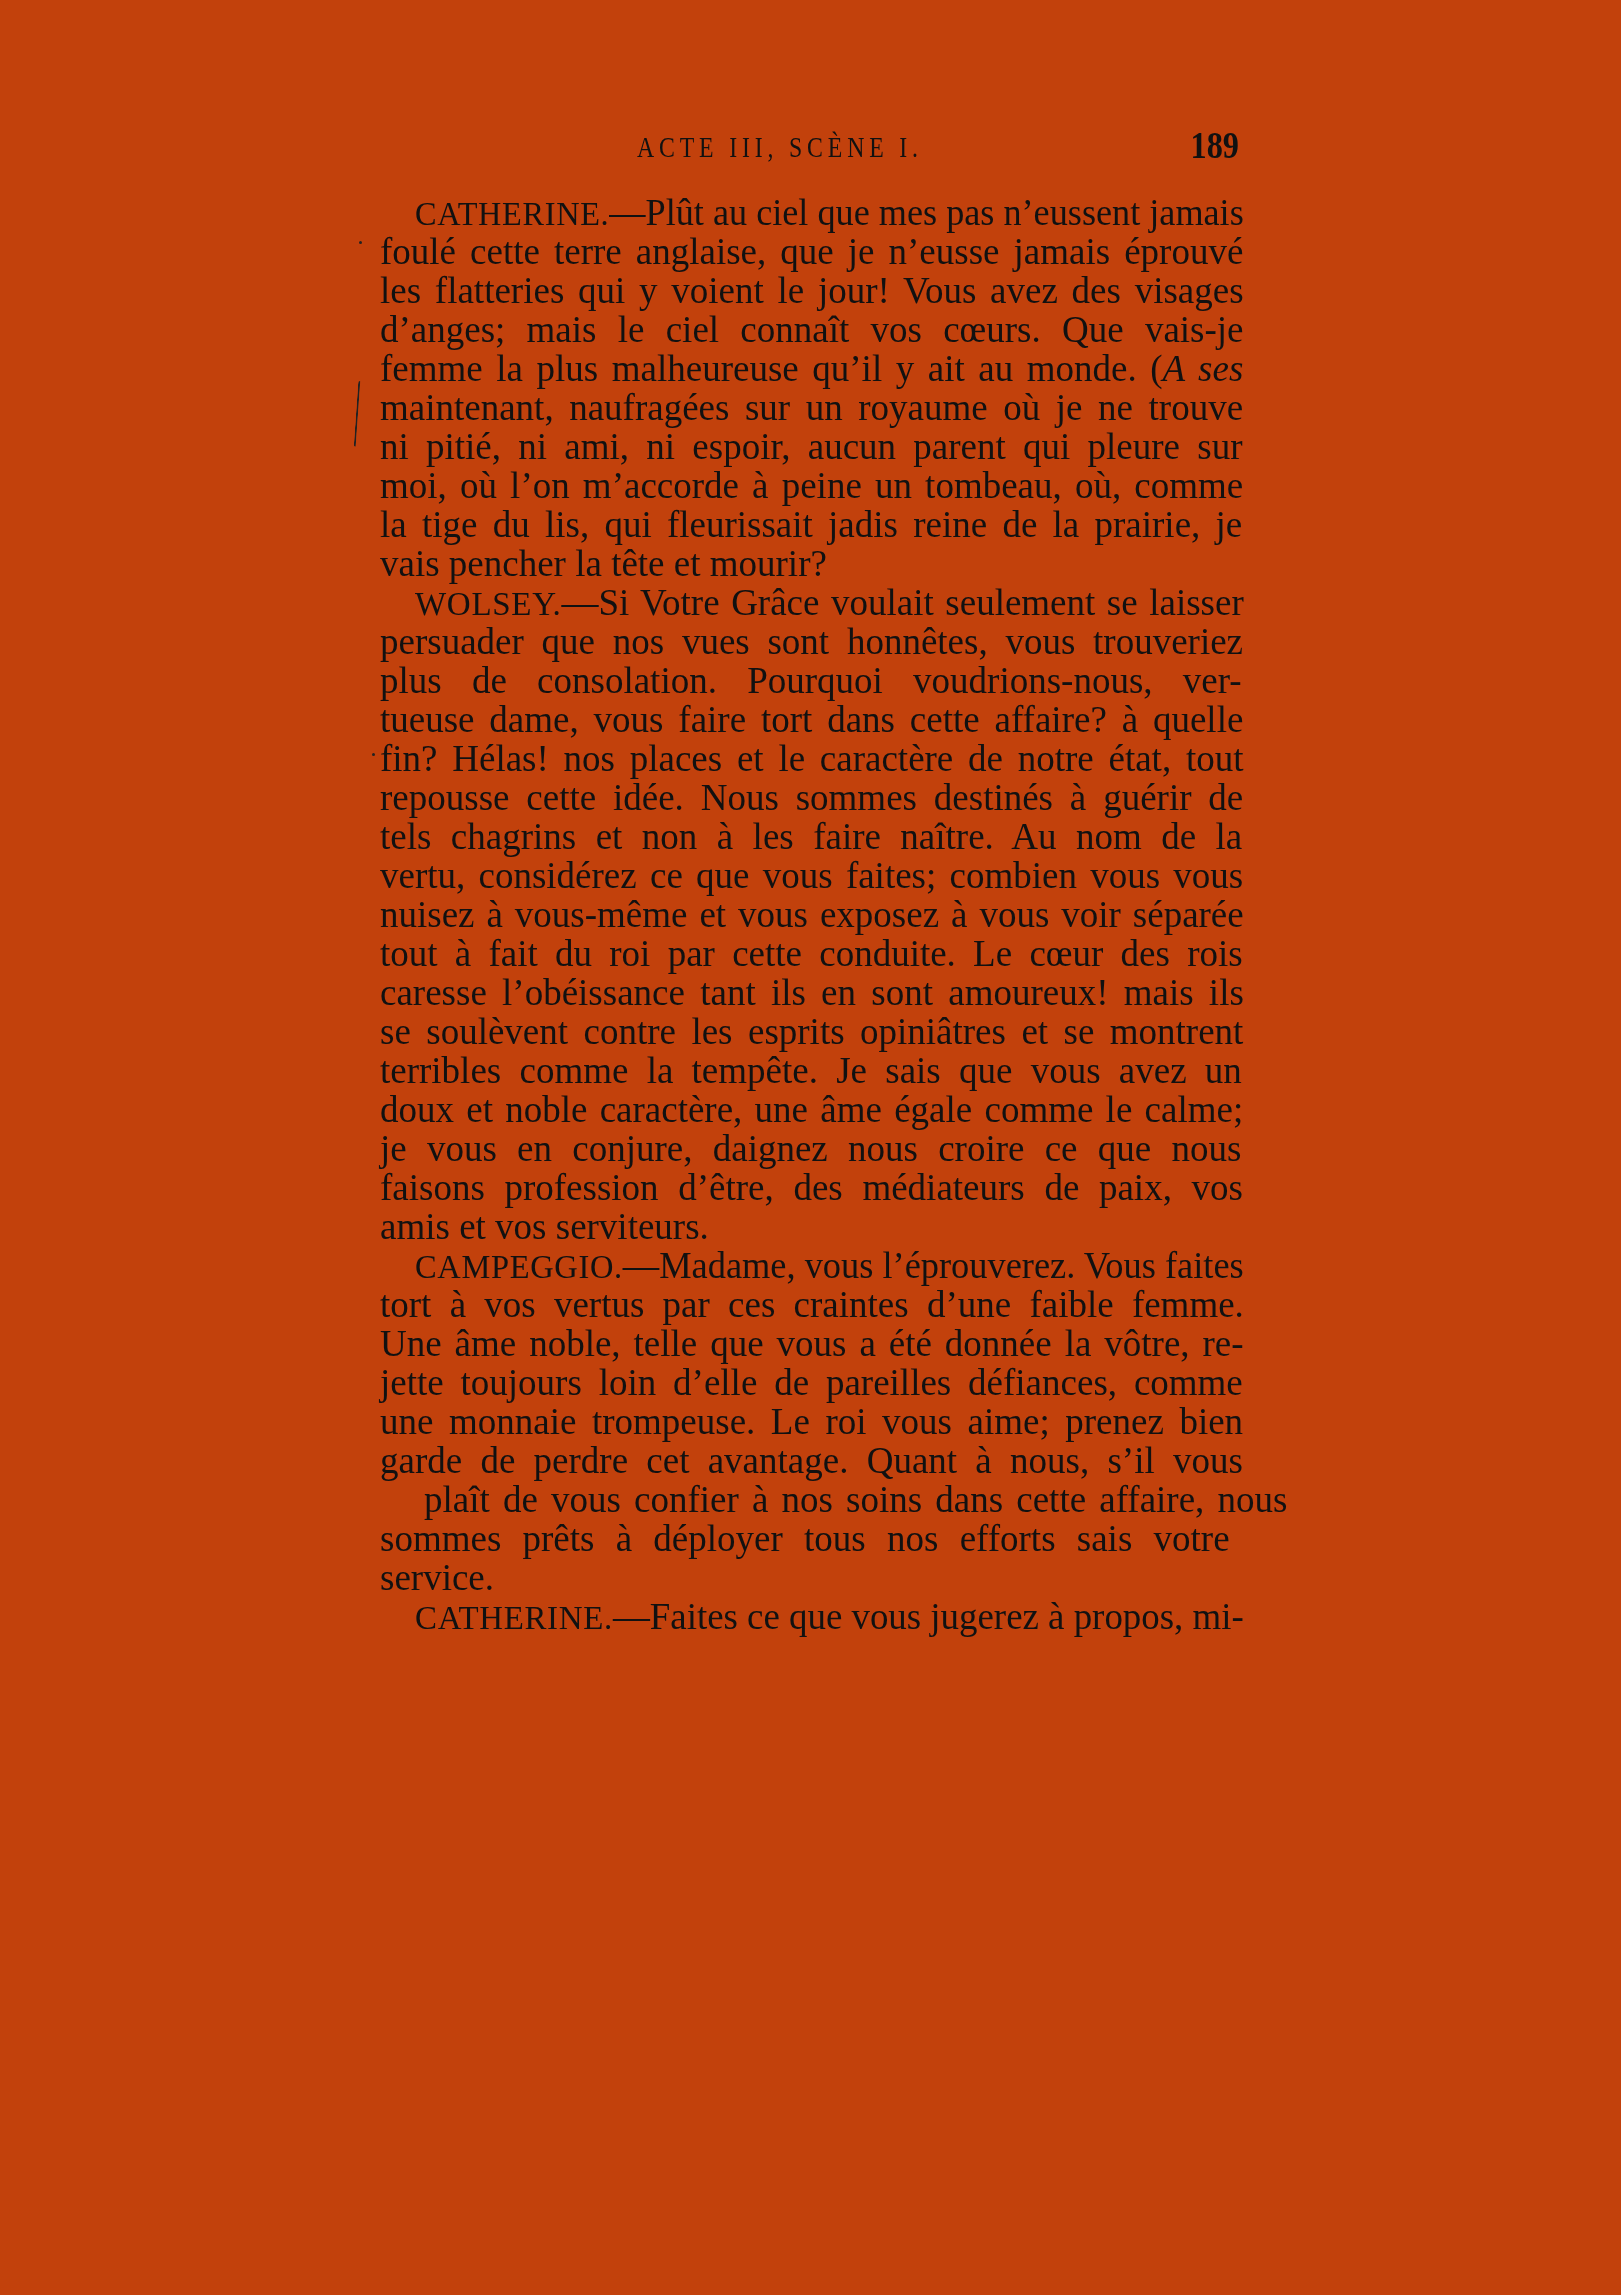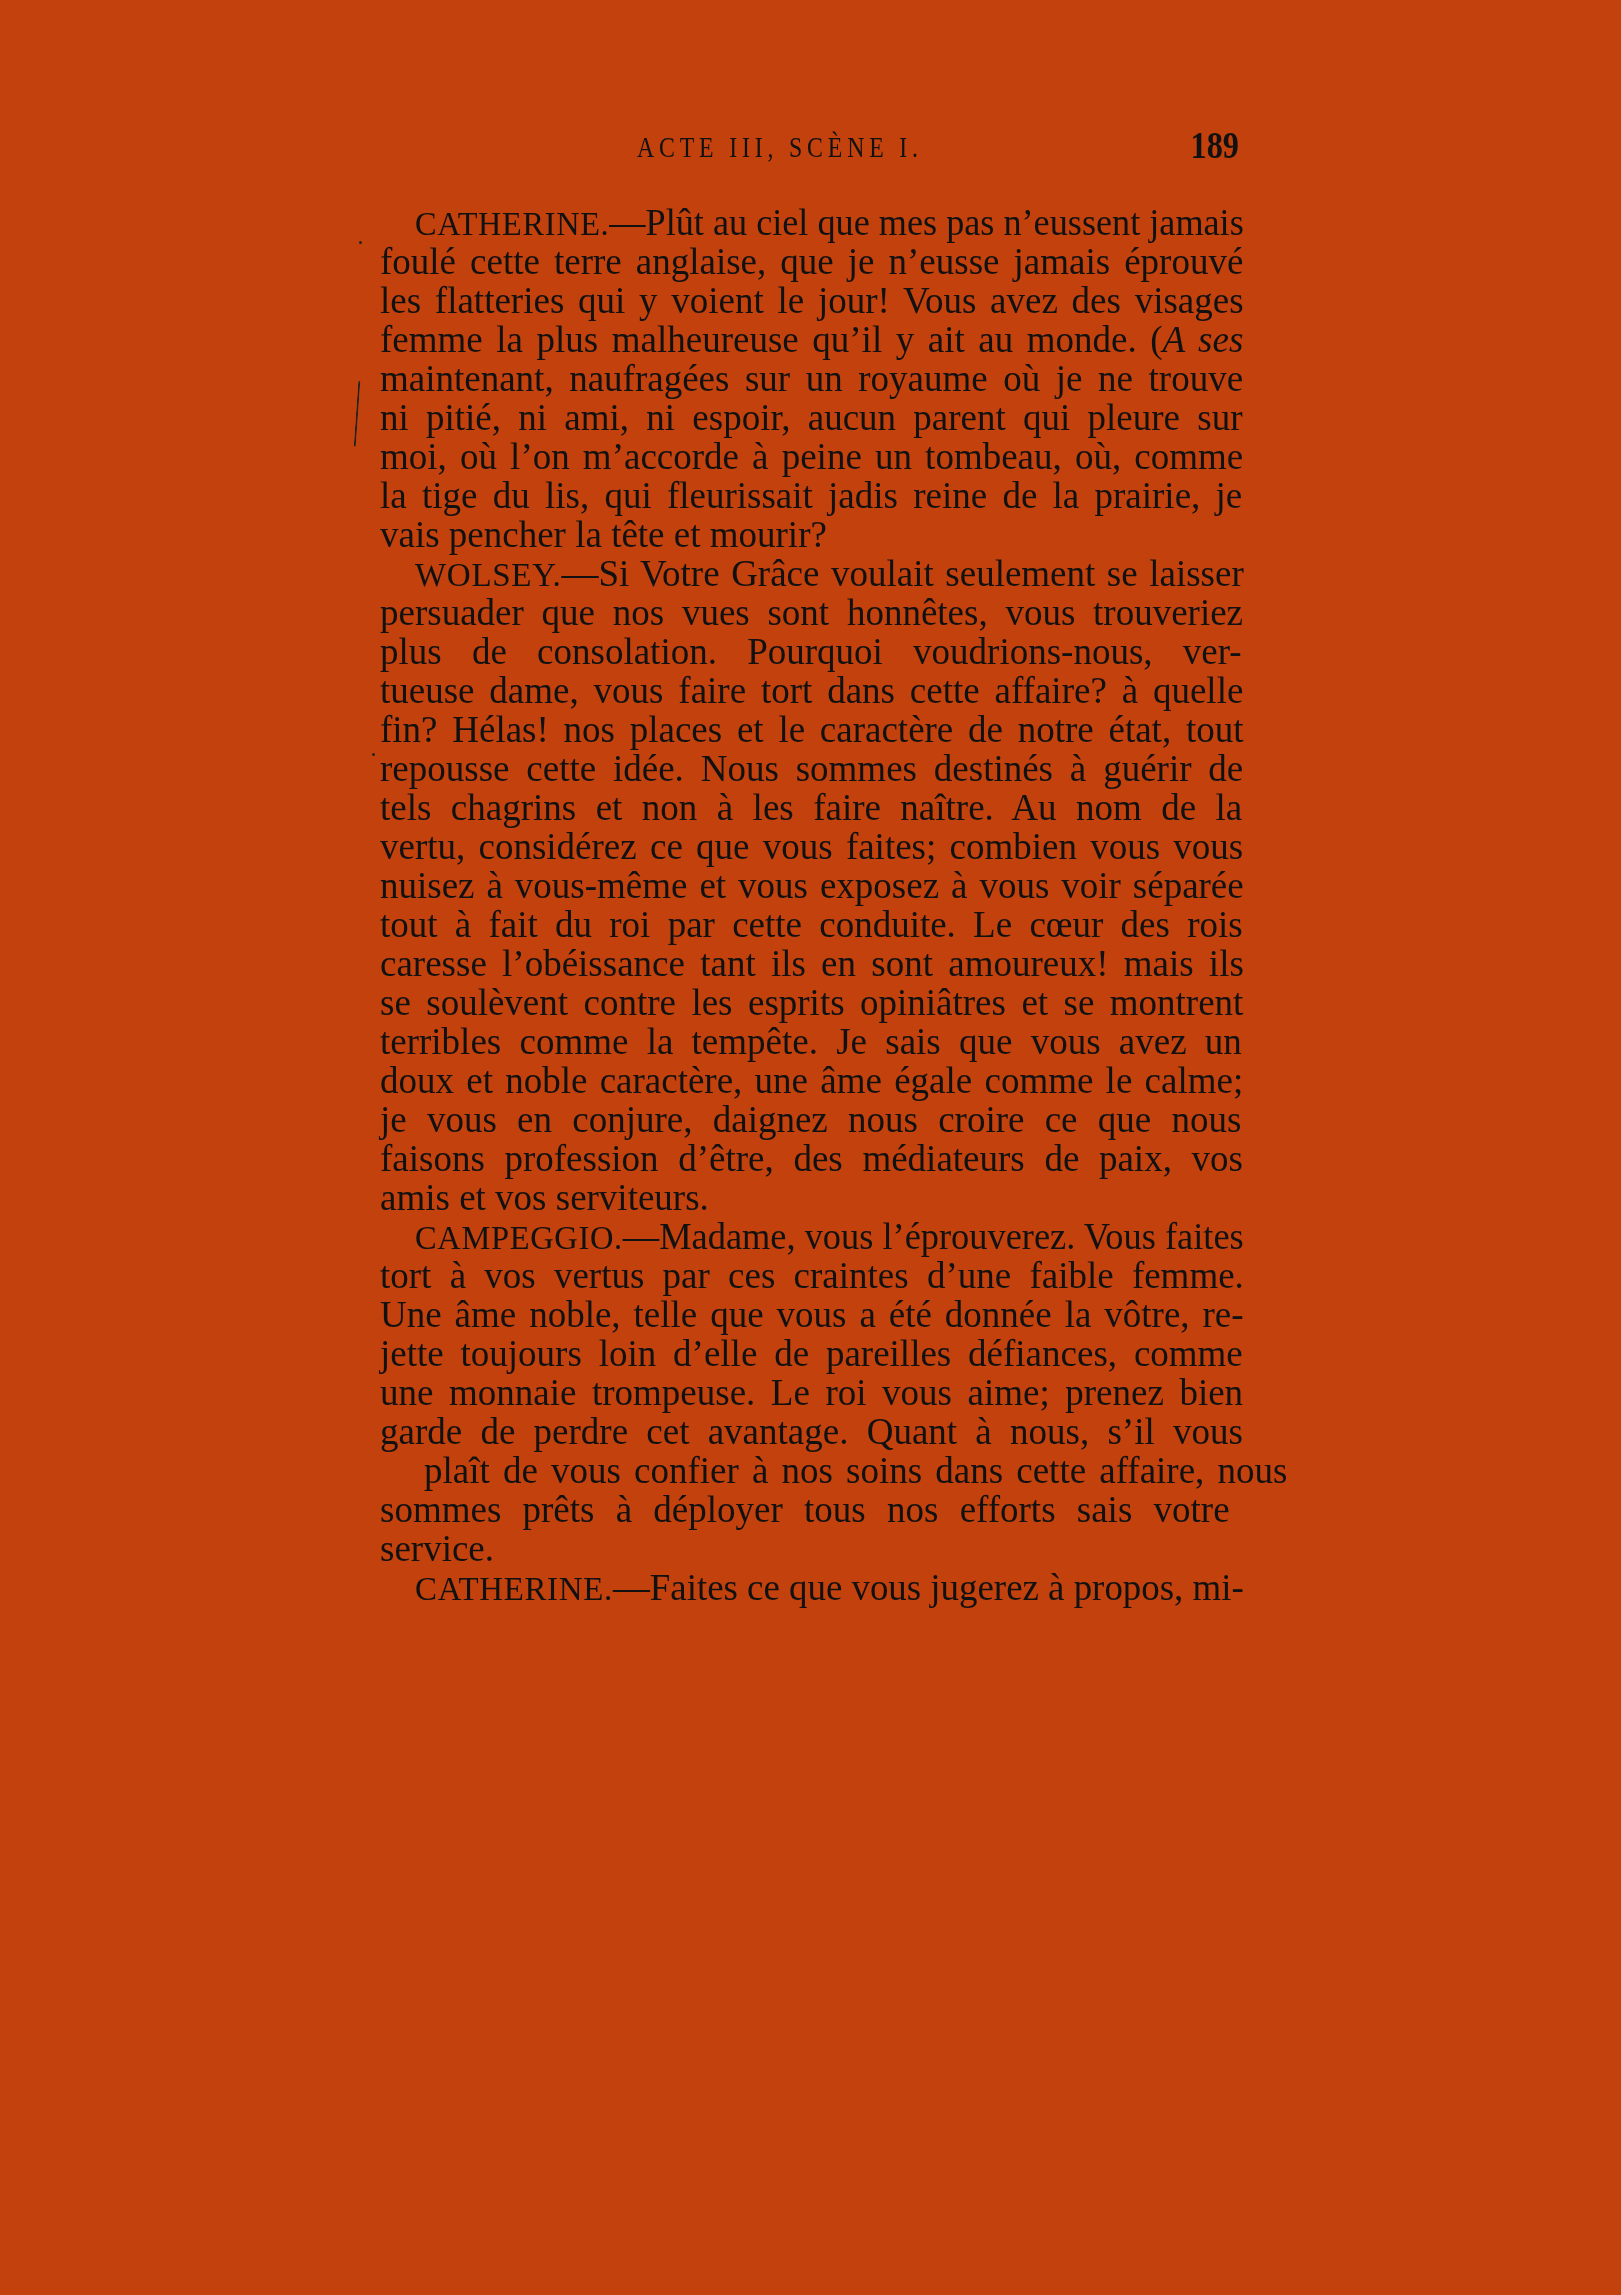--- a/index.html
+++ b/index.html
@@ -5,21 +5,21 @@
   html, body { margin: 0; padding: 0; background: #ffffff; }
   body { width: 1621px; height: 2295px; position: relative; overflow: hidden;
          font-family: "Liberation Serif", "DejaVu Serif", serif; color: #111111; }
   .page { position: absolute; left: 0; top: 0; width: 1621px; height: 2295px; background: #c2410c; }
   .running-head { position: absolute; left: 637px; top: 131px; width: 308px; height: 33px;
                   font-size: 29px; letter-spacing: 5.9px; line-height: 33px; white-space: nowrap;
                   transform: scaleX(0.82); transform-origin: left center; }
   .page-number { position: absolute; left: 1173px; top: 128px; width: 66px; height: 35px;
                  font-size: 38px; font-weight: bold; line-height: 35px; text-align: right;
                  transform: scaleX(0.85); transform-origin: right center; }
-  .text-block { position: absolute; left: 380px; top: 203px; width: 856px; }
+  .text-block { position: absolute; left: 380px; top: 193px; width: 856px; }
   .line { display: block; height: 39px; line-height: 39px; font-size: 37px;
           white-space: nowrap; overflow: visible; text-align: justify; text-align-last: justify; }
   .line.last { text-align: left; text-align-last: left; }
   .line.indent { padding-left: 35px; }
   .speaker { font-variant: small-caps; font-size: 33px; letter-spacing: 0.7px; }
   .stage { font-style: italic; }
   .margin-mark { position: absolute; left: 356px; top: 381px; width: 3.9px; height: 66px;
                  border-left: 2px solid #222; border-radius: 2px; transform: rotate(4deg); }
   .stray { position: absolute; width: 3.3px; height: 3.3px; background: #222; border-radius: 50%; }
 </style>
@@ -34,20 +34,21 @@
   <span class="margin-mark"></span>
   <span class="stray" style="left:359px;top:241px;"></span>
   <span class="stray" style="left:372px;top:753px;"></span>
 
   <div class="text-block">
 
     <div>
       <span class="line indent"><span style="white-space: nowrap; display: inline-block; transform-origin: left center; transform: scaleX(0.9785);"><span class="speaker">CATHERINE.</span><span>—Plût au ciel que mes pas n’eussent jamais</span></span></span>
       <span class="line"><span style="white-space: nowrap; display: inline-block; word-spacing: 4.8px;">foulé cette terre anglaise, que je n’eusse jamais éprouvé</span></span>
       <span class="line"><span style="white-space: nowrap; display: inline-block; word-spacing: 4.5px;">les flatteries qui y voient le jour! Vous avez des visages</span></span>
+      <span class="line"><span style="white-space: nowrap; display: inline-block; word-spacing: 12px;">d’anges; mais le ciel connaît vos cœurs. Que vais-je</span></span>
       <span class="line"><span style="white-space: nowrap; display: inline-block; word-spacing: 4.3px;"><span>femme la plus malheureuse qu’il y ait au monde. (</span><span class="stage">A ses</span></span></span>
       <span class="line"><span style="white-space: nowrap; display: inline-block; word-spacing: 6.3px;">maintenant, naufragées sur un royaume où je ne trouve</span></span>
       <span class="line"><span style="white-space: nowrap; display: inline-block; word-spacing: 8px;">ni pitié, ni ami, ni espoir, aucun parent qui pleure sur</span></span>
       <span class="line"><span style="white-space: nowrap; display: inline-block; word-spacing: 3.9px;">moi, où l’on m’accorde à peine un tombeau, où, comme</span></span>
       <span class="line"><span style="white-space: nowrap; display: inline-block; word-spacing: 6px;">la tige du lis, qui fleurissait jadis reine de la prairie, je</span></span>
       <span class="line last"><span style="white-space: nowrap; display: inline-block;">vais pencher la tête et mourir?</span></span>
     </div>
 
     <div>
       <span class="line indent"><span style="white-space: nowrap; display: inline-block; word-spacing: 2.3px;"><span class="speaker">WOLSEY.</span><span>—Si Votre Grâce voulait seulement se laisser</span></span></span>

